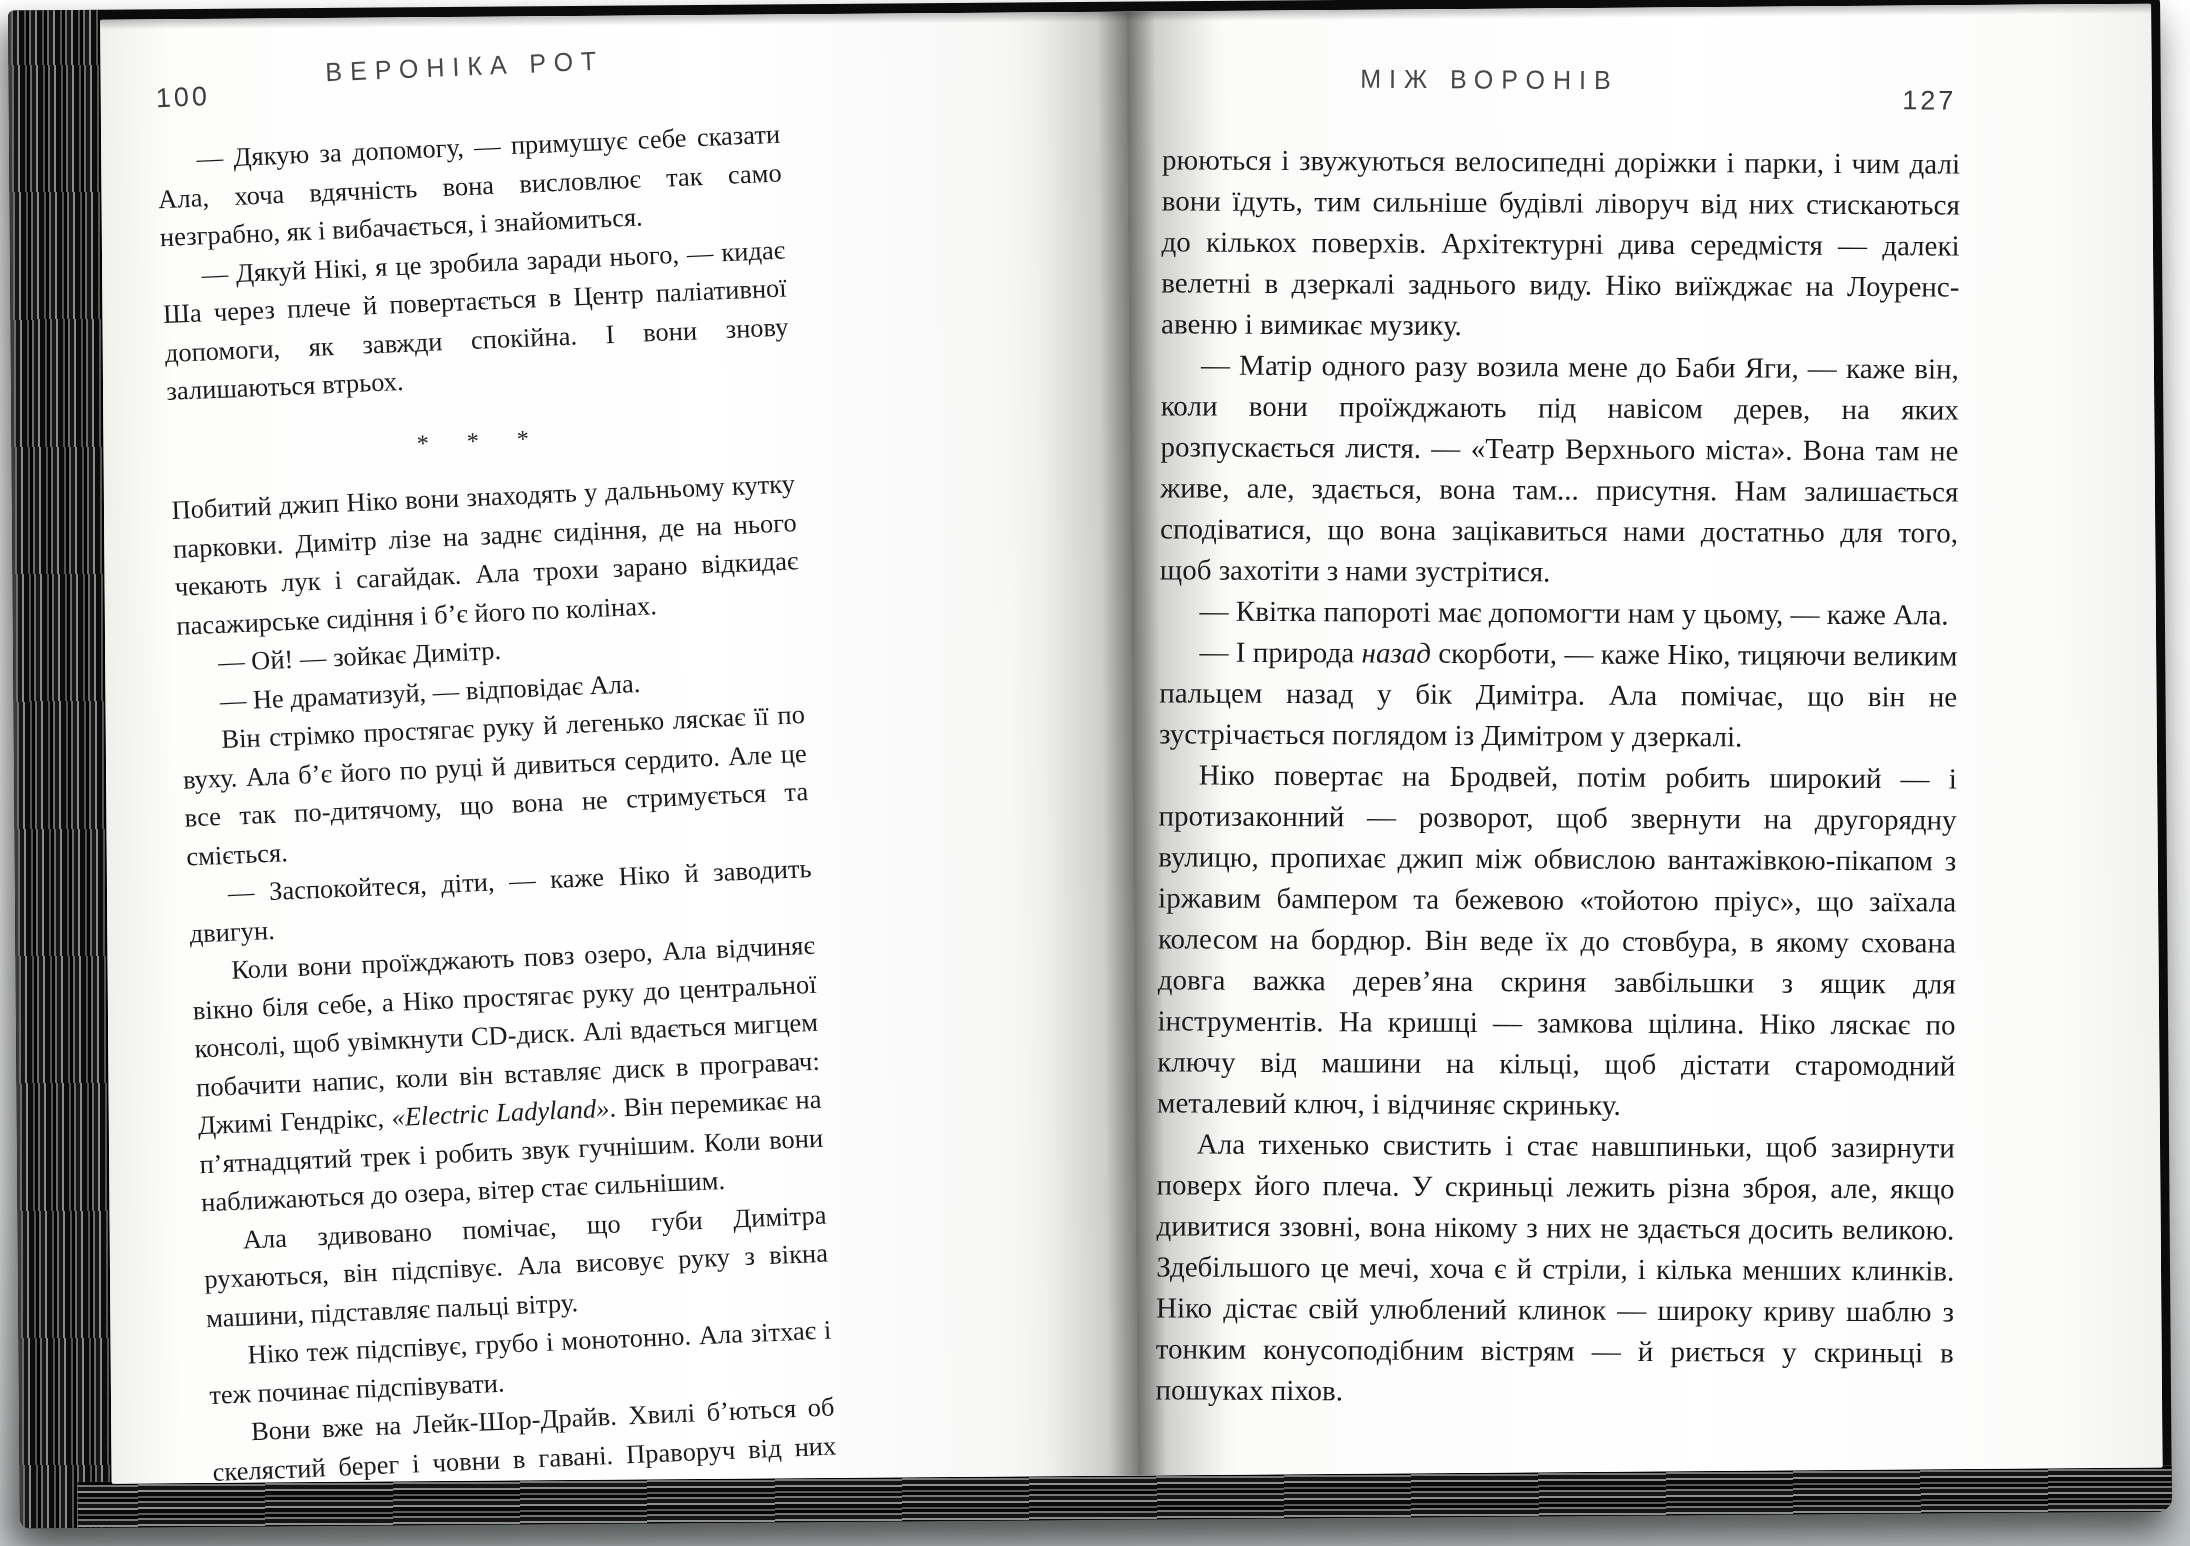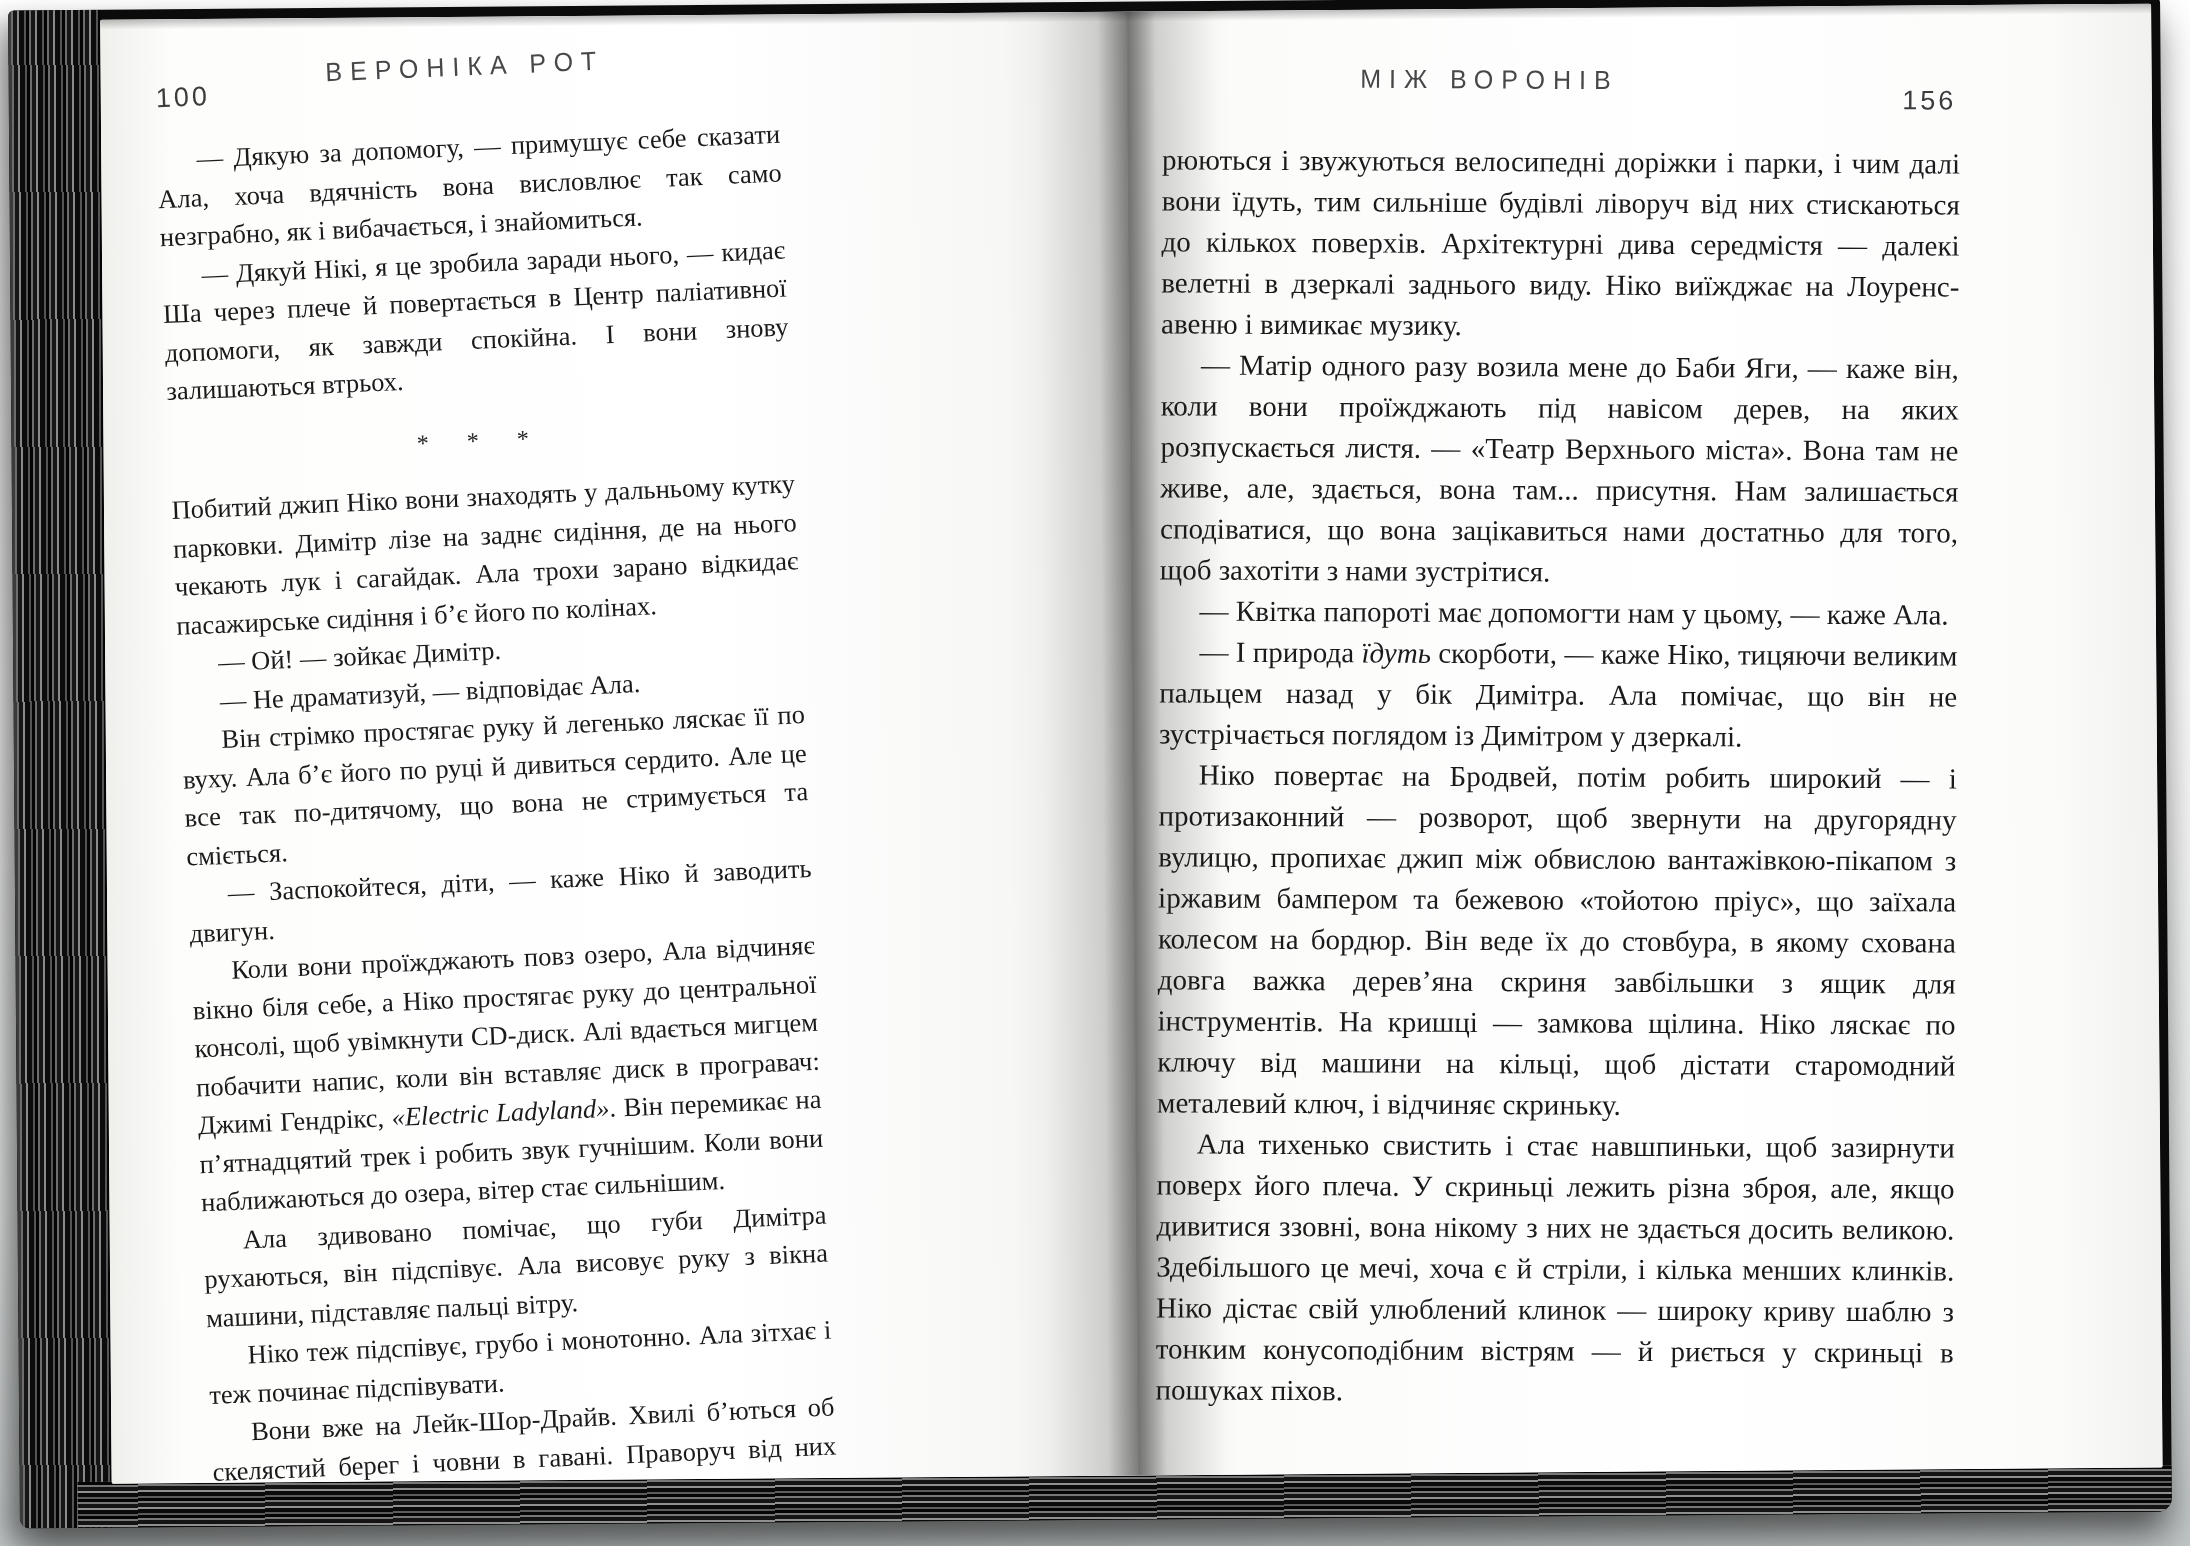--- a/index.html
+++ b/index.html
@@ -151,27 +151,27 @@
               <div class="para indent"><span>Ніко теж підспівує, грубо і монотонно. Ала зітхає і теж починає підспівувати.</span></div>
               <div class="para indent"><span>Вони вже на Лейк-Шор-Драйв. Хвилі б’ються об скелястий берег і човни в гавані. Праворуч від них розши-</span></div>
             </div>
         </div>
       </div>
 
       <div class="page page-right">
         <div class="content content-right">
           <div class="page-head">
             <span class="running-head">МІЖ ВОРОНІВ</span>
-            <span class="page-num right-side">156</span>
+            <span class="page-num right-side">127</span>
           </div>
           <div class="body-text">
               <div class="para"><span>рюються і звужуються велосипедні доріжки і парки, і чим далі вони їдуть, тим сильніше будівлі ліворуч від них стискаються до кількох поверхів. Архітектурні дива середмістя — далекі велетні в дзеркалі заднього виду. Ніко виїжджає на Лоуренс-авеню і вимикає музику.</span></div>
               <div class="para indent"><span>— Матір одного разу возила мене до Баби Яги, — каже він, коли вони проїжджають під навісом дерев, на яких розпускається листя. — «Театр Верхнього міста». Вона там не живе, але, здається, вона там... присутня. Нам залишається сподіватися, що вона зацікавиться нами достатньо для того, щоб захотіти з нами зустрітися.</span></div>
               <div class="para indent"><span>— Квітка папороті має допомогти нам у цьому, — каже Ала.</span></div>
-              <div class="para indent"><span>— І природа </span><span class="it">їдуть</span><span> скорботи, — каже Ніко, тицяючи великим пальцем назад у бік Димітра. Ала помічає, що він не зустрічається поглядом із Димітром у дзеркалі.</span></div>
+              <div class="para indent"><span>— І природа </span><span class="it">назад</span><span> скорботи, — каже Ніко, тицяючи великим пальцем назад у бік Димітра. Ала помічає, що він не зустрічається поглядом із Димітром у дзеркалі.</span></div>
               <div class="para indent"><span>Ніко повертає на Бродвей, потім робить широкий — і протизаконний — розворот, щоб звернути на другорядну вулицю, пропихає джип між обвислою вантажівкою-пікапом з іржавим бампером та бежевою «тойотою пріус», що заїхала колесом на бордюр. Він веде їх до стовбура, в якому схована довга важка дерев’яна скриня завбільшки з ящик для інструментів. На кришці — замкова щілина. Ніко ляскає по ключу від машини на кільці, щоб дістати старомодний металевий ключ, і відчиняє скриньку.</span></div>
               <div class="para indent"><span>Ала тихенько свистить і стає навшпиньки, щоб зазирнути поверх його плеча. У скриньці лежить різна зброя, але, якщо дивитися ззовні, вона нікому з них не здається досить великою. Здебільшого це мечі, хоча є й стріли, і кілька менших клинків. Ніко дістає свій улюблений клинок — широку криву шаблю з тонким конусоподібним вістрям — й риється у скриньці в пошуках піхов.</span></div>
             </div>
         </div>
       </div>
 
       <div class="gutter-shadow"></div>
       <div class="paper-top-shade"></div>
     </div>
   </div>

